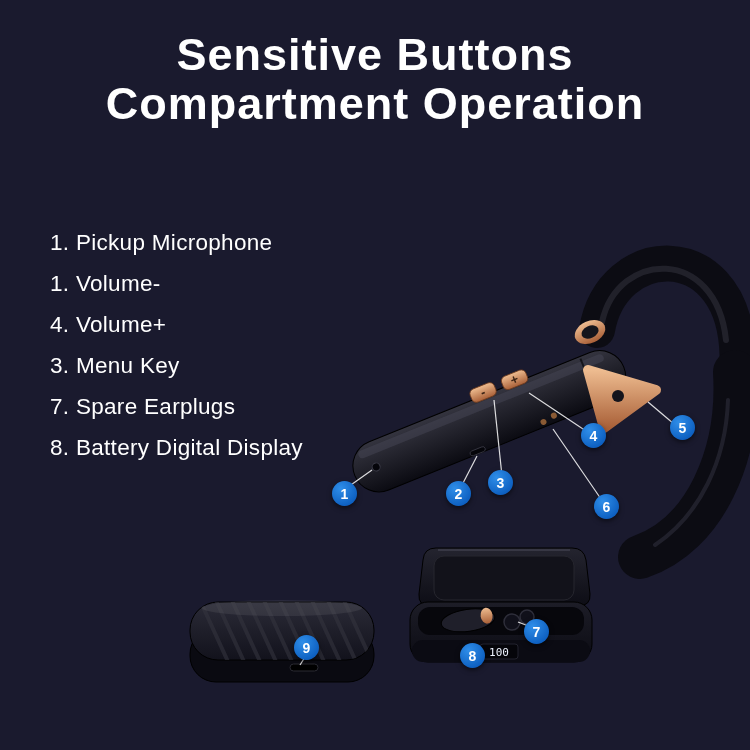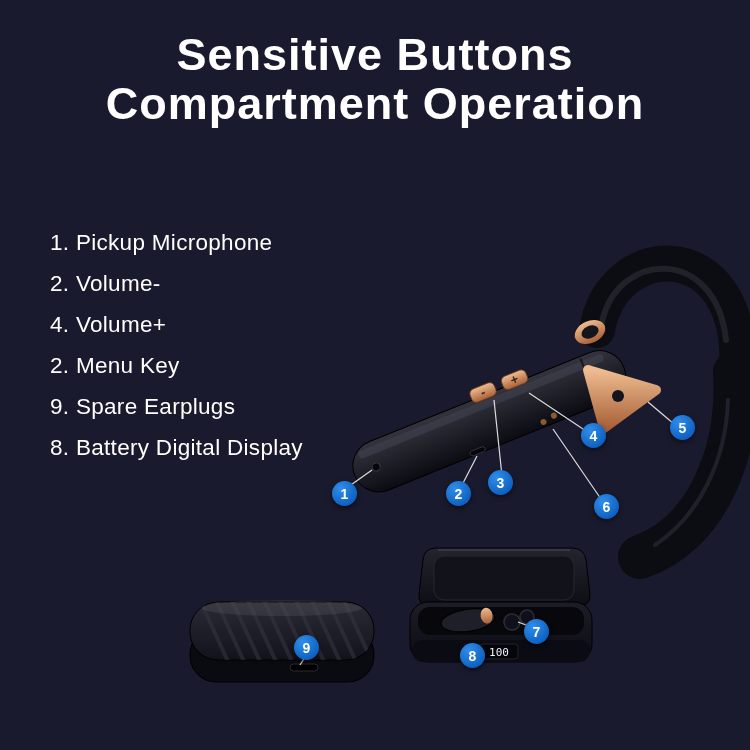--- a/index.html
+++ b/index.html
@@ -32,24 +32,24 @@
 
 <div class="stage">
 
   <div class="title-block">
     <h1 class="title-line">Sensitive Buttons</h1>
     <h1 class="title-line">Compartment Operation</h1>
   </div>
 
   <ul class="feature-list">
     <li>1. Pickup Microphone</li>
-    <li>2. Volume-</li>
+    <li>1. Volume-</li>
     <li>4. Volume+</li>
-    <li>2. Menu Key</li>
-    <li>9. Spare Earplugs</li>
+    <li>3. Menu Key</li>
+    <li>7. Spare Earplugs</li>
     <li>8. Battery Digital Display</li>
   </ul>
 
   <svg class="art" viewBox="0 0 750 750" xmlns="http://www.w3.org/2000/svg">
     <defs>
       <linearGradient id="copperGrad" x1="0" y1="0" x2="0" y2="1">
         <stop offset="0" stop-color="#eebc90"></stop>
         <stop offset="1" stop-color="#a96038"></stop>
       </linearGradient>
       <linearGradient id="bodyGrad" x1="0" y1="0" x2="0" y2="1">

